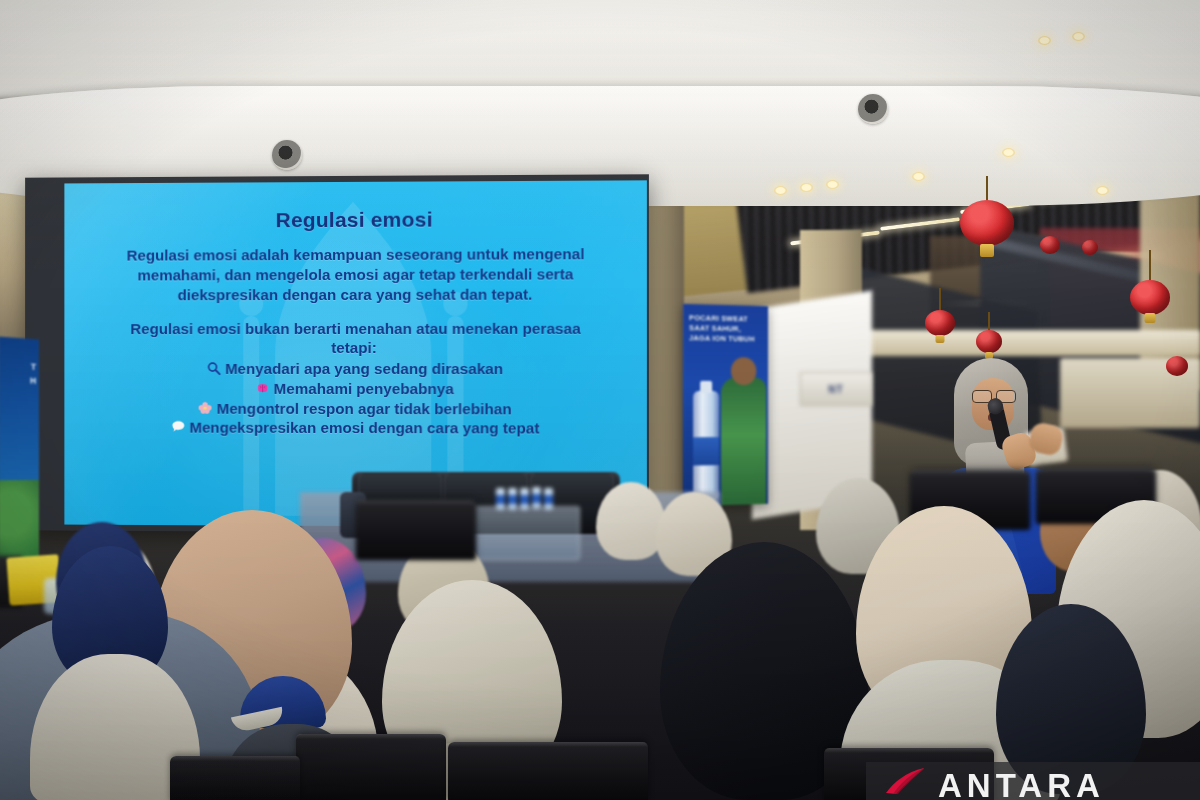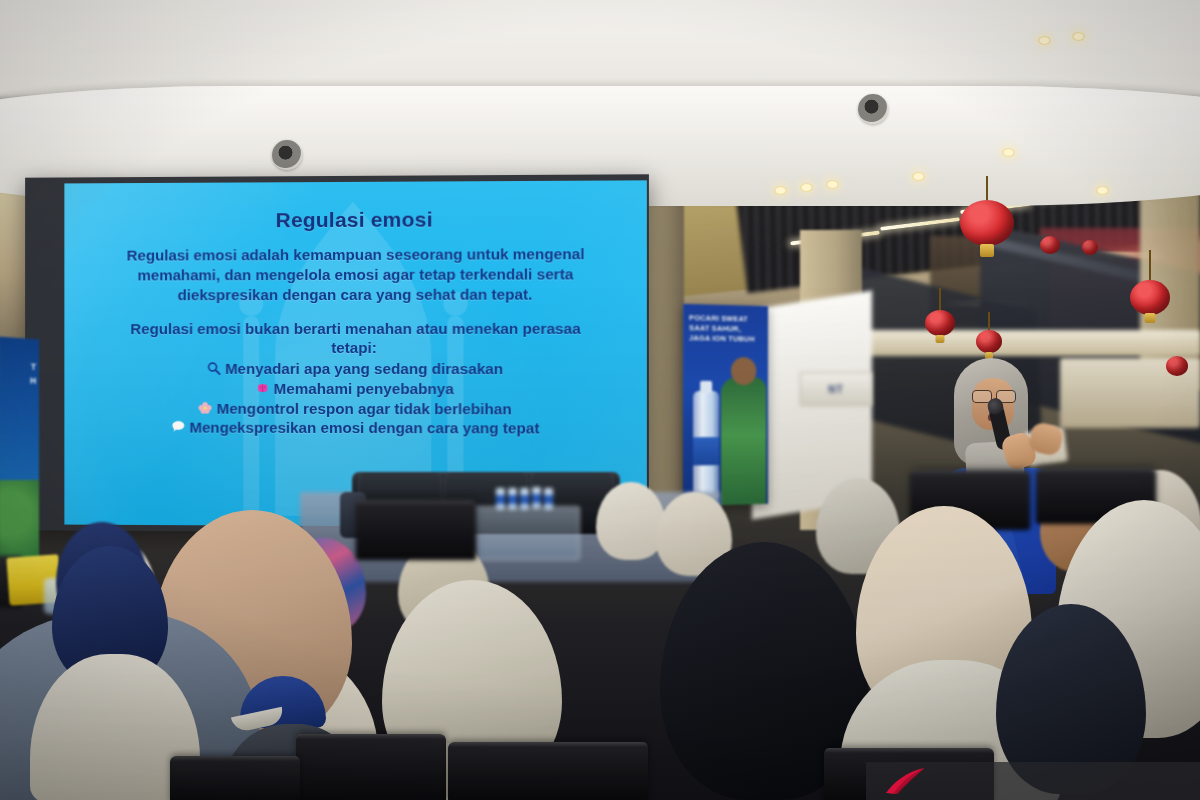--- a/index.html
+++ b/index.html
@@ -722,15 +722,16 @@
       <div class="chair-rim"></div>
     </div>
 
   <div class="grade"></div>
 
   <div class="watermark">
     <svg class="wm-logo" viewBox="0 0 44 30">
       <path d="M2 27 C 10 16, 22 6, 40 2 C 30 10, 20 19, 12 28 Z" fill="#d6103a"></path>
       <path d="M14 28 C 20 21, 28 13, 40 3 L 40 2 C 26 8, 16 18, 9 28 Z" fill="#9d0b2a" opacity=".7"></path>
     </svg>
+    <span class="wm-text">ANTARA</span>
   </div>
 
 </div>
 
 </body></html>

